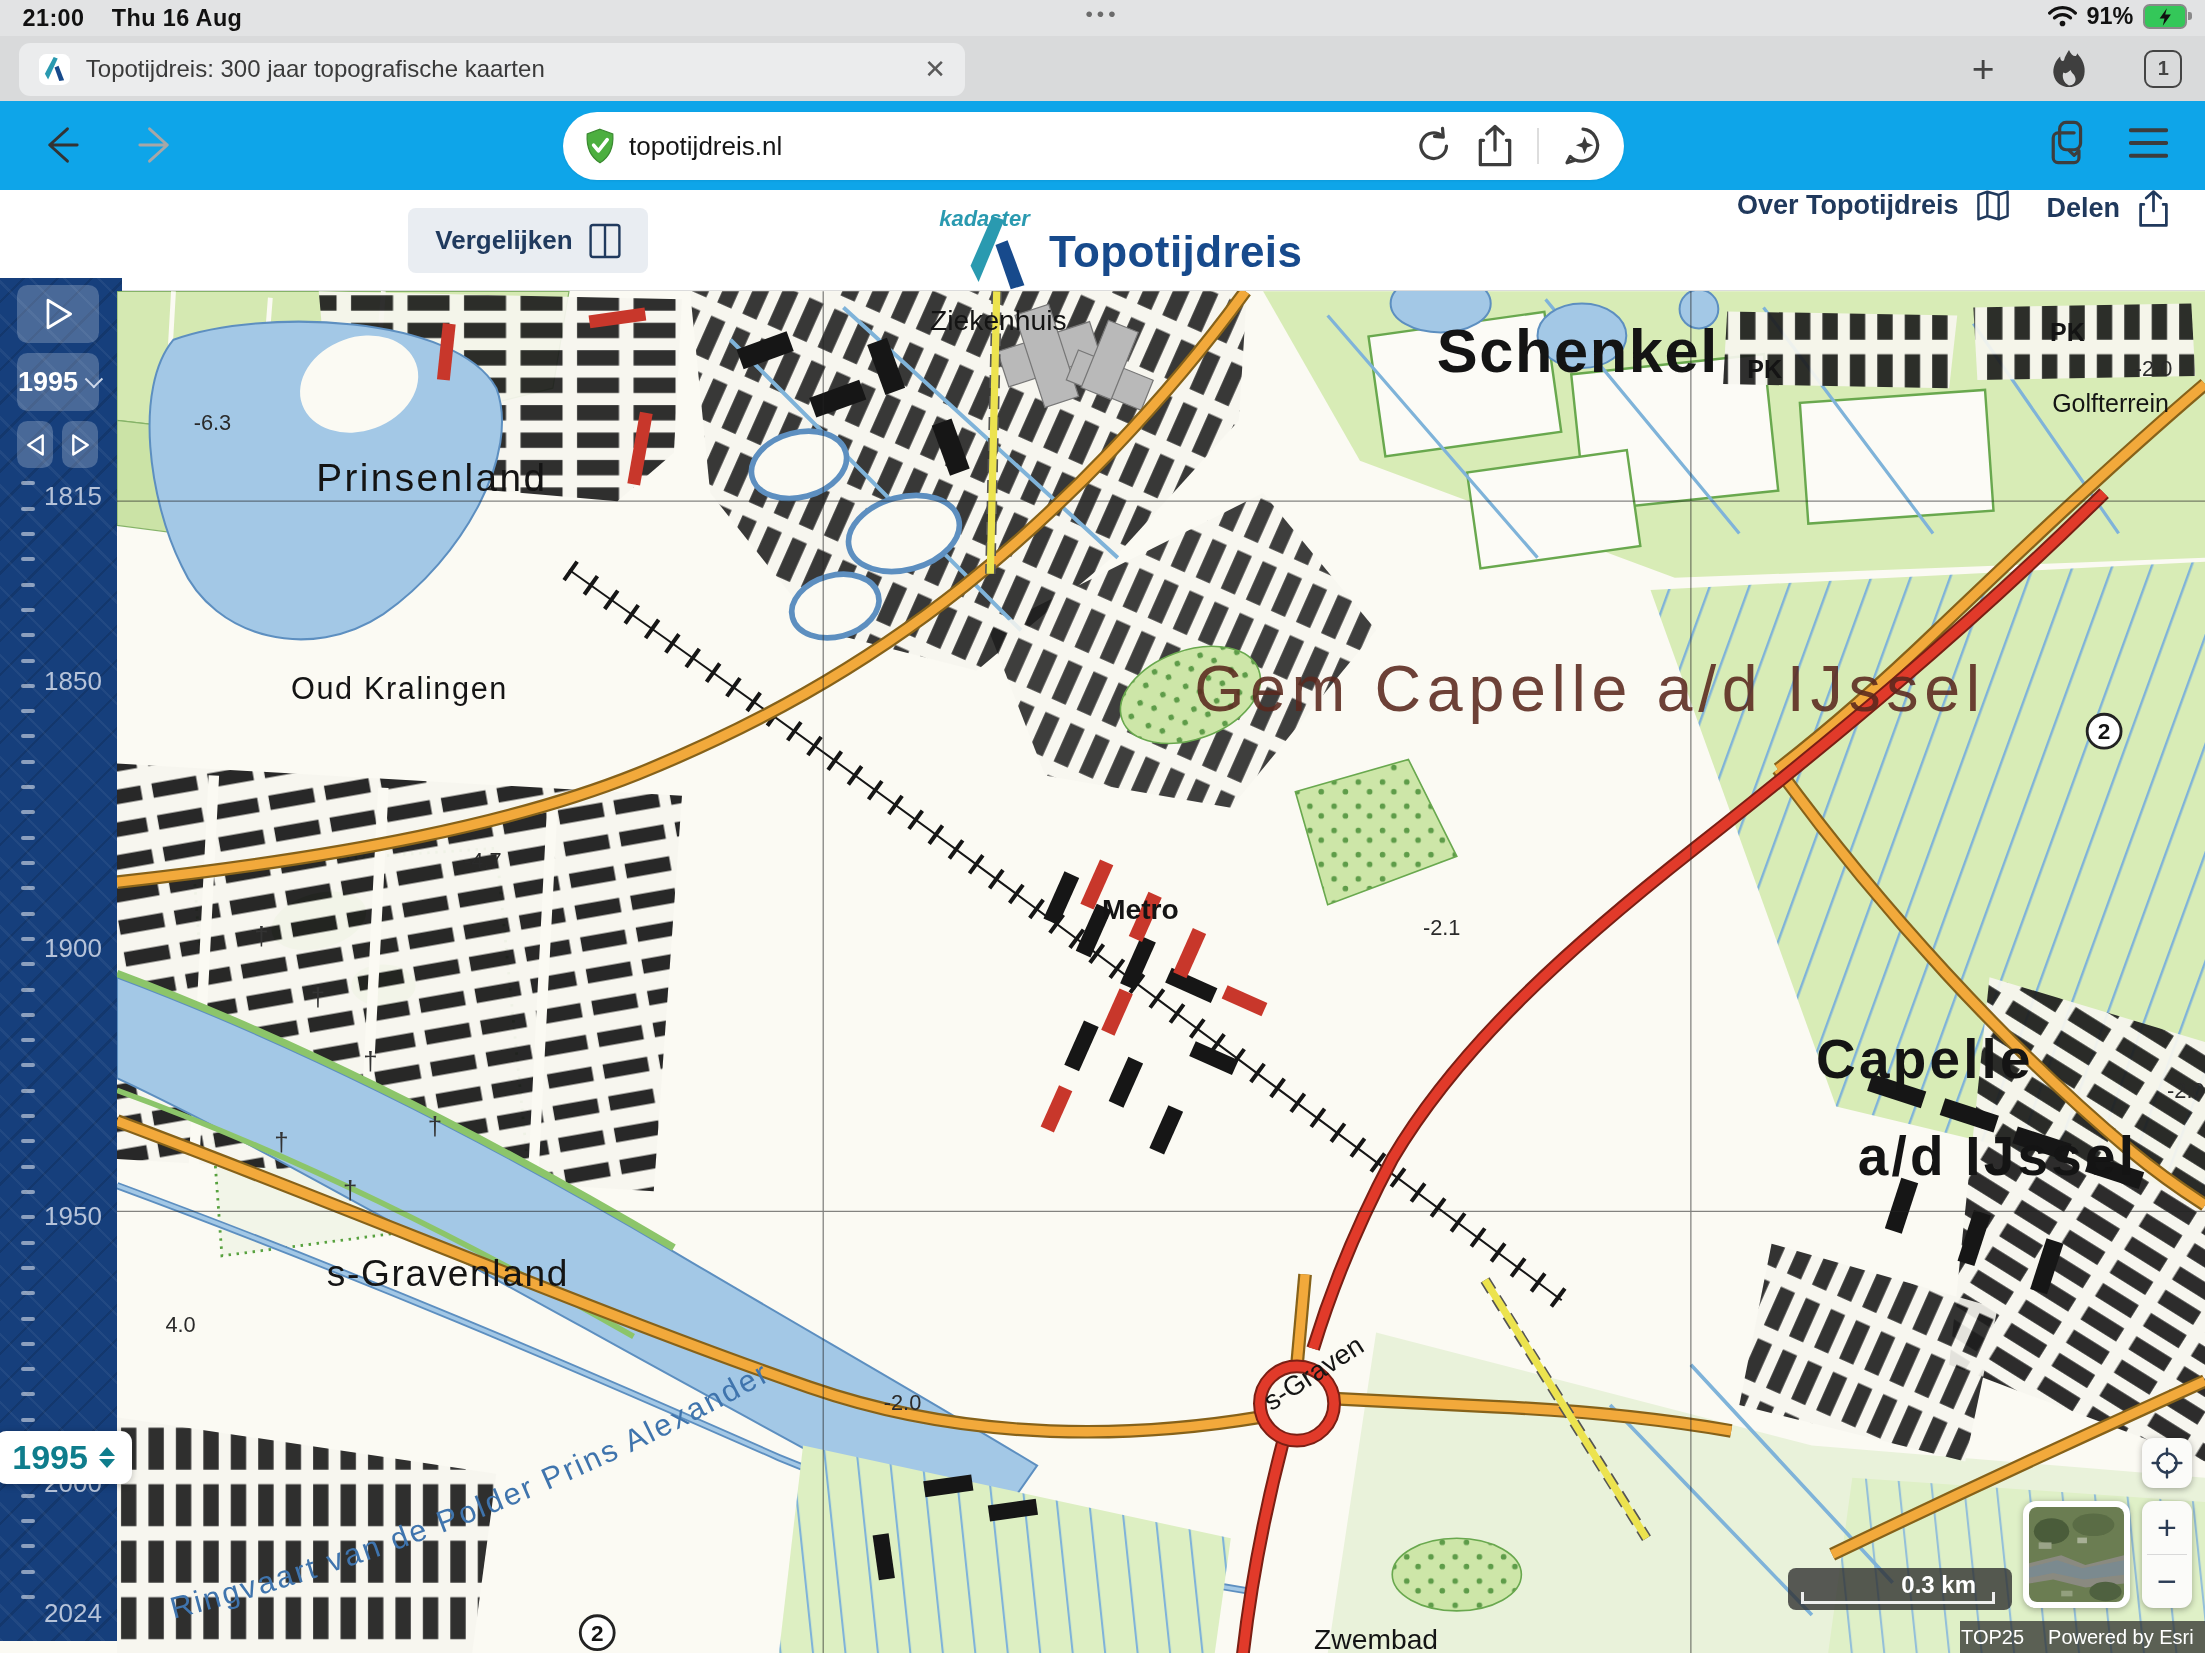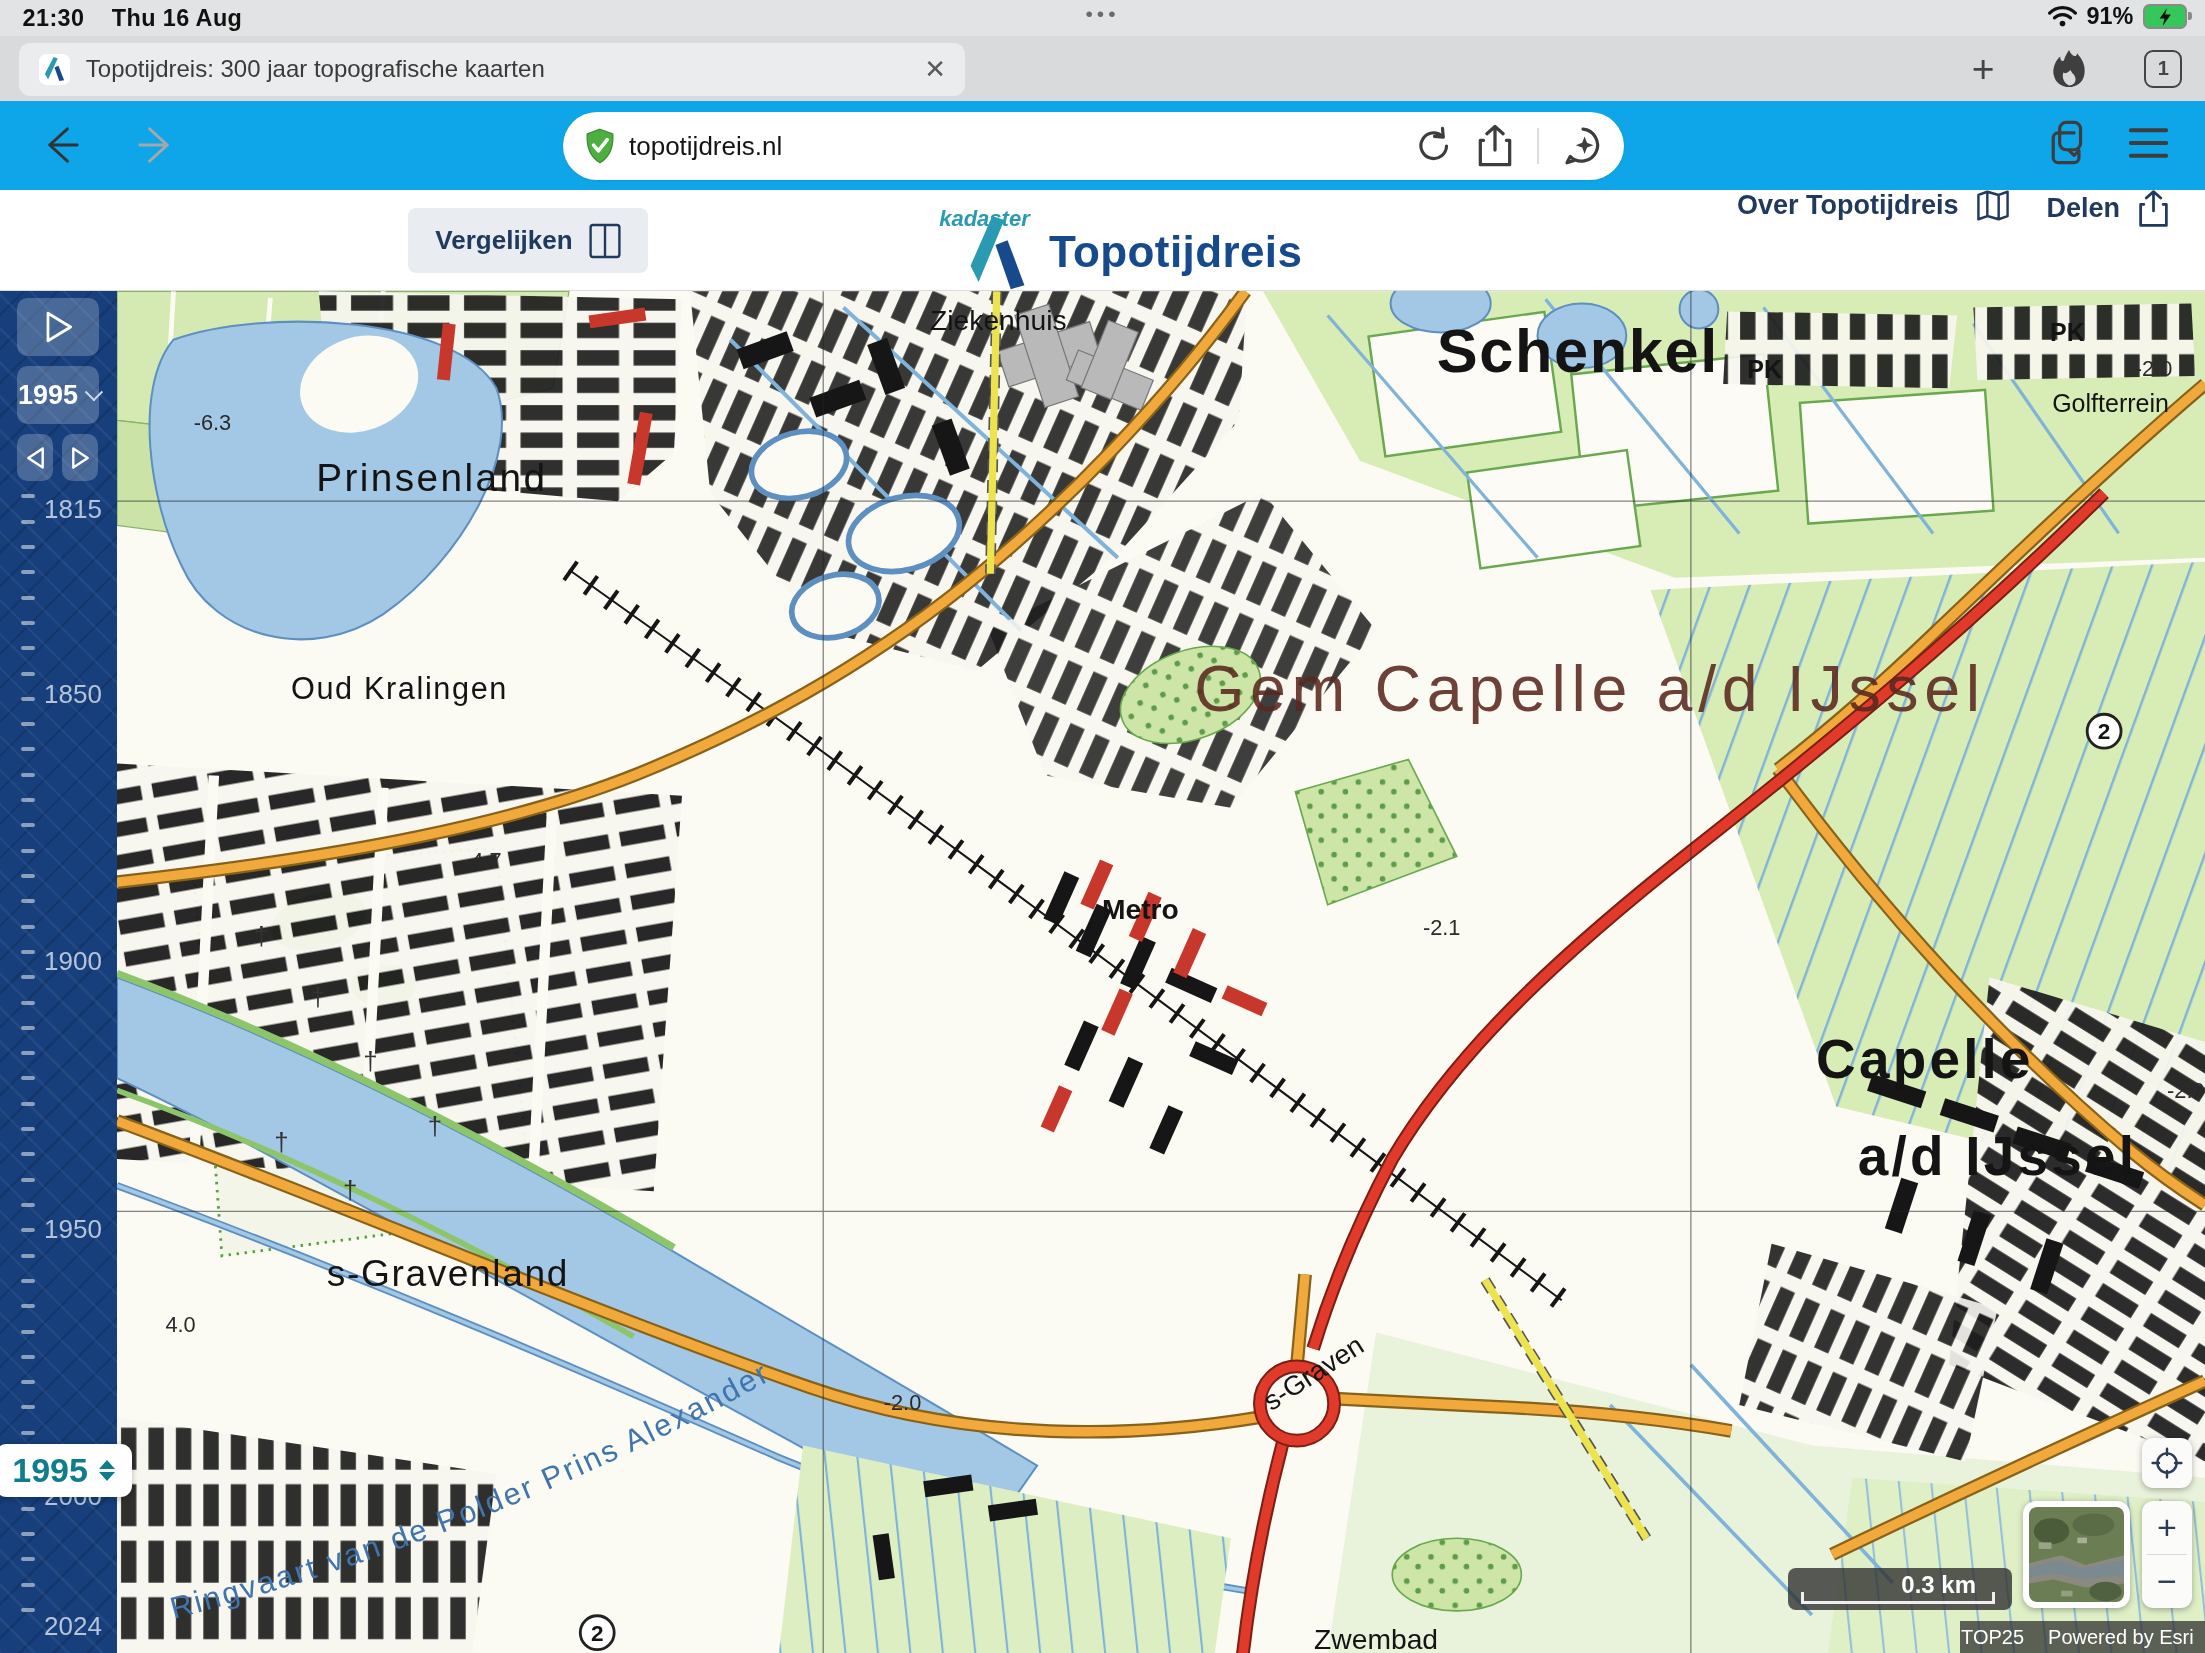--- a/index.html
+++ b/index.html
@@ -34,21 +34,21 @@
   .search input{border:0;background:transparent;outline:none;font-size:24px;color:#333;flex:1;font-family:"Liberation Sans",sans-serif;}
   .search input::placeholder{color:#8d949e;}
   .compare{position:absolute;left:408px;top:18px;width:240px;height:65px;background:#e9edf2;border-radius:8px;display:flex;align-items:center;justify-content:center;gap:16px;font-size:26px;font-weight:700;color:#203a5e;}
   .logo{position:absolute;left:936px;top:8px;width:387px;height:89px;}
   .logo .kad{position:absolute;left:3.2px;top:8px;font-size:22px;font-style:italic;color:#2a9ab0;font-weight:600;}
   .logo .mark{position:absolute;left:32px;top:18px;}
   .logo .title{position:absolute;left:113px;top:29px;font-size:44px;font-weight:700;color:#174a8c;letter-spacing:0.4px;}
   .hdr-right{position:absolute;right:36px;top:0;height:101px;display:flex;align-items:flex-start;gap:36px;}
   .hdr-link{display:flex;align-items:center;gap:18px;font-size:27px;font-weight:700;color:#20395c;}
   
-  .sidebar{position:absolute;left:0;top:291px;width:122px;height:1363px;background-color:#163f7c;
+  .sidebar{position:absolute;left:0;top:278px;width:122px;height:1363px;background-color:#163f7c;
     background-image:repeating-linear-gradient(45deg,rgba(255,255,255,.05) 0 2.4px,transparent 2.4px 24px),
                      repeating-linear-gradient(-45deg,rgba(0,0,0,.12) 0 2.4px,transparent 2.4px 24px);}
   .sb-btn{position:absolute;background:rgba(255,255,255,.22);border-radius:10.5px;display:flex;align-items:center;justify-content:center;}
   .yearbox{color:#fff;font-size:27px;font-weight:700;gap:6.5px;}
   .chev{display:inline-block;width:11.3px;height:11.3px;border-right:2.4px solid #cfd9ea;border-bottom:2.4px solid #cfd9ea;transform:rotate(45deg) translateY(-3.2px);}
   .tick{position:absolute;left:21px;width:13.7px;height:4px;border-radius:2.4px;background:rgba(255,255,255,.5);}
   .yearlab{position:absolute;left:44px;font-size:26px;color:#b6c3d9;}
   .yearbadge{position:absolute;left:-4.8px;top:1153px;width:137px;height:53px;background:#fff;border-radius:11.3px;display:flex;align-items:center;justify-content:center;gap:11.3px;box-shadow:0 1.6px 6.5px rgba(0,0,0,.25);z-index:5;}
   .yearbadge .yb-text{font-size:34px;font-weight:700;color:#0f7d8c;}
   .sortarrows{display:flex;flex-direction:column;gap:3.2px;}
@@ -75,21 +75,21 @@
   .attribution{position:absolute;left:1960px;top:1621px;width:245px;height:32px;background:rgba(40,40,40,.72);display:flex;align-items:center;justify-content:flex-end;gap:24px;padding-right:11.3px;box-sizing:border-box;z-index:6;}
   .attribution span{color:#fff;font-size:20px;}
 </style>
 </head>
 <body>
 
 <div id="screen">
 
   <div class="statusbar">
     <div class="left">
-      <span>21:30</span><span>Thu 16 Aug</span>
+      <span>21:00</span><span>Thu 16 Aug</span>
     </div>
     <div class="dots">•••</div>
     <div class="right">
       <svg width="29" height="22.6" viewBox="0 0 36 28">
         <path d="M2 10 A22 22 0 0 1 34 10" fill="none" stroke="#111" stroke-width="4" stroke-linecap="round"></path>
         <path d="M8 16 A14 14 0 0 1 28 16" fill="none" stroke="#111" stroke-width="4" stroke-linecap="round"></path>
         <circle cx="18" cy="23" r="3.5" fill="#111"></circle>
       </svg>
       <span>91%</span>
       <div class="battery">

